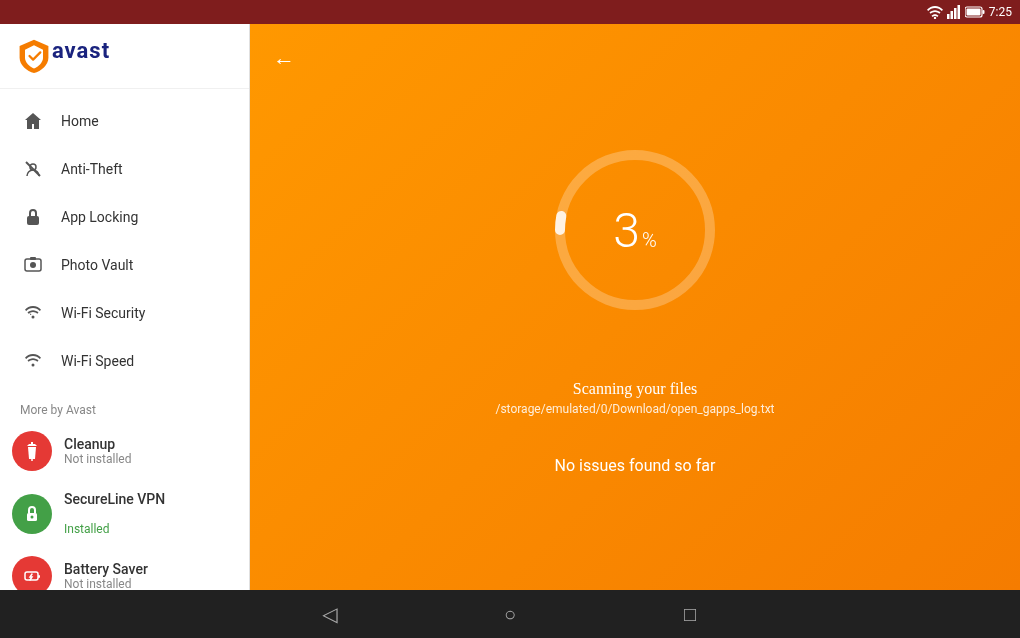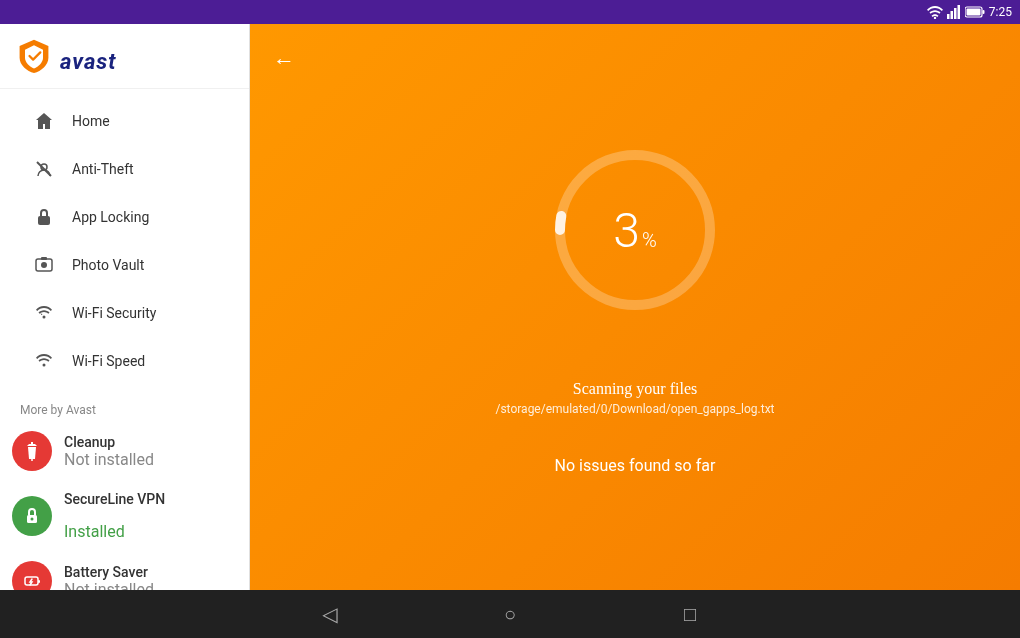--- a/index.html
+++ b/index.html
@@ -1,20 +1,20 @@
 <!DOCTYPE html>
 <html><head>
   <meta charset="utf-8">
   <style>
     * { margin: 0; padding: 0; box-sizing: border-box; }
     body { width: 1020px; height: 638px; overflow: hidden; font-family: 'Roboto', Arial, sans-serif; display: flex; flex-direction: column; }
 
     .status-bar {
       height: 24px;
-      background: #4c1d95;
+      background: #7f1d1d;
       display: flex;
       align-items: center;
       justify-content: flex-end;
       padding: 0 8px;
       gap: 6px;
       flex-shrink: 0;
     }
     .status-bar-icons {
       display: flex;
       align-items: center;
@@ -45,39 +45,37 @@
     .sidebar-header {
       padding: 14px 16px;
       display: flex;
       align-items: center;
       gap: 10px;
       border-bottom: 1px solid #f0f0f0;
     }
 
     .avast-logo {
       display: flex;
-      align-items: flex-end;
-      gap: 8px;
-      font-style: italic;
+      align-items: flex-start;
     }
 
     .avast-logo-icon {
       width: 36px;
       height: 36px;
     }
 
     .avast-logo-text {
       font-size: 22px;
       font-weight: 700;
       color: #1a237e;
       letter-spacing: 1px;
     }
 
     .sidebar-nav {
-      padding: 8px 12px;
+      padding: 8px 1px;
     }
 
     .nav-item {
       display: flex;
       align-items: center;
       gap: 16px;
       padding: 12px 20px;
       cursor: pointer;
       color: #333;
     }
@@ -124,21 +122,21 @@
     .more-item-icon.red { background: #e53935; }
     .more-item-icon.green { background: #43a047; }
 
     .more-item-text .title {
       font-size: 14px;
       color: #333;
       font-weight: 500;
     }
 
     .more-item-text .subtitle {
-      font-size: 16px;
+      font-size: 12px;
     }
     .more-item-text .subtitle.not-installed { color: #888; }
     .more-item-text .subtitle.installed { color: #43a047; margin-top: 15px; }
 
     
     .main-content {
       flex: 1;
       background: linear-gradient(135deg, #ff9800 0%, #f57c00 100%);
       display: flex;
       flex-direction: column;

